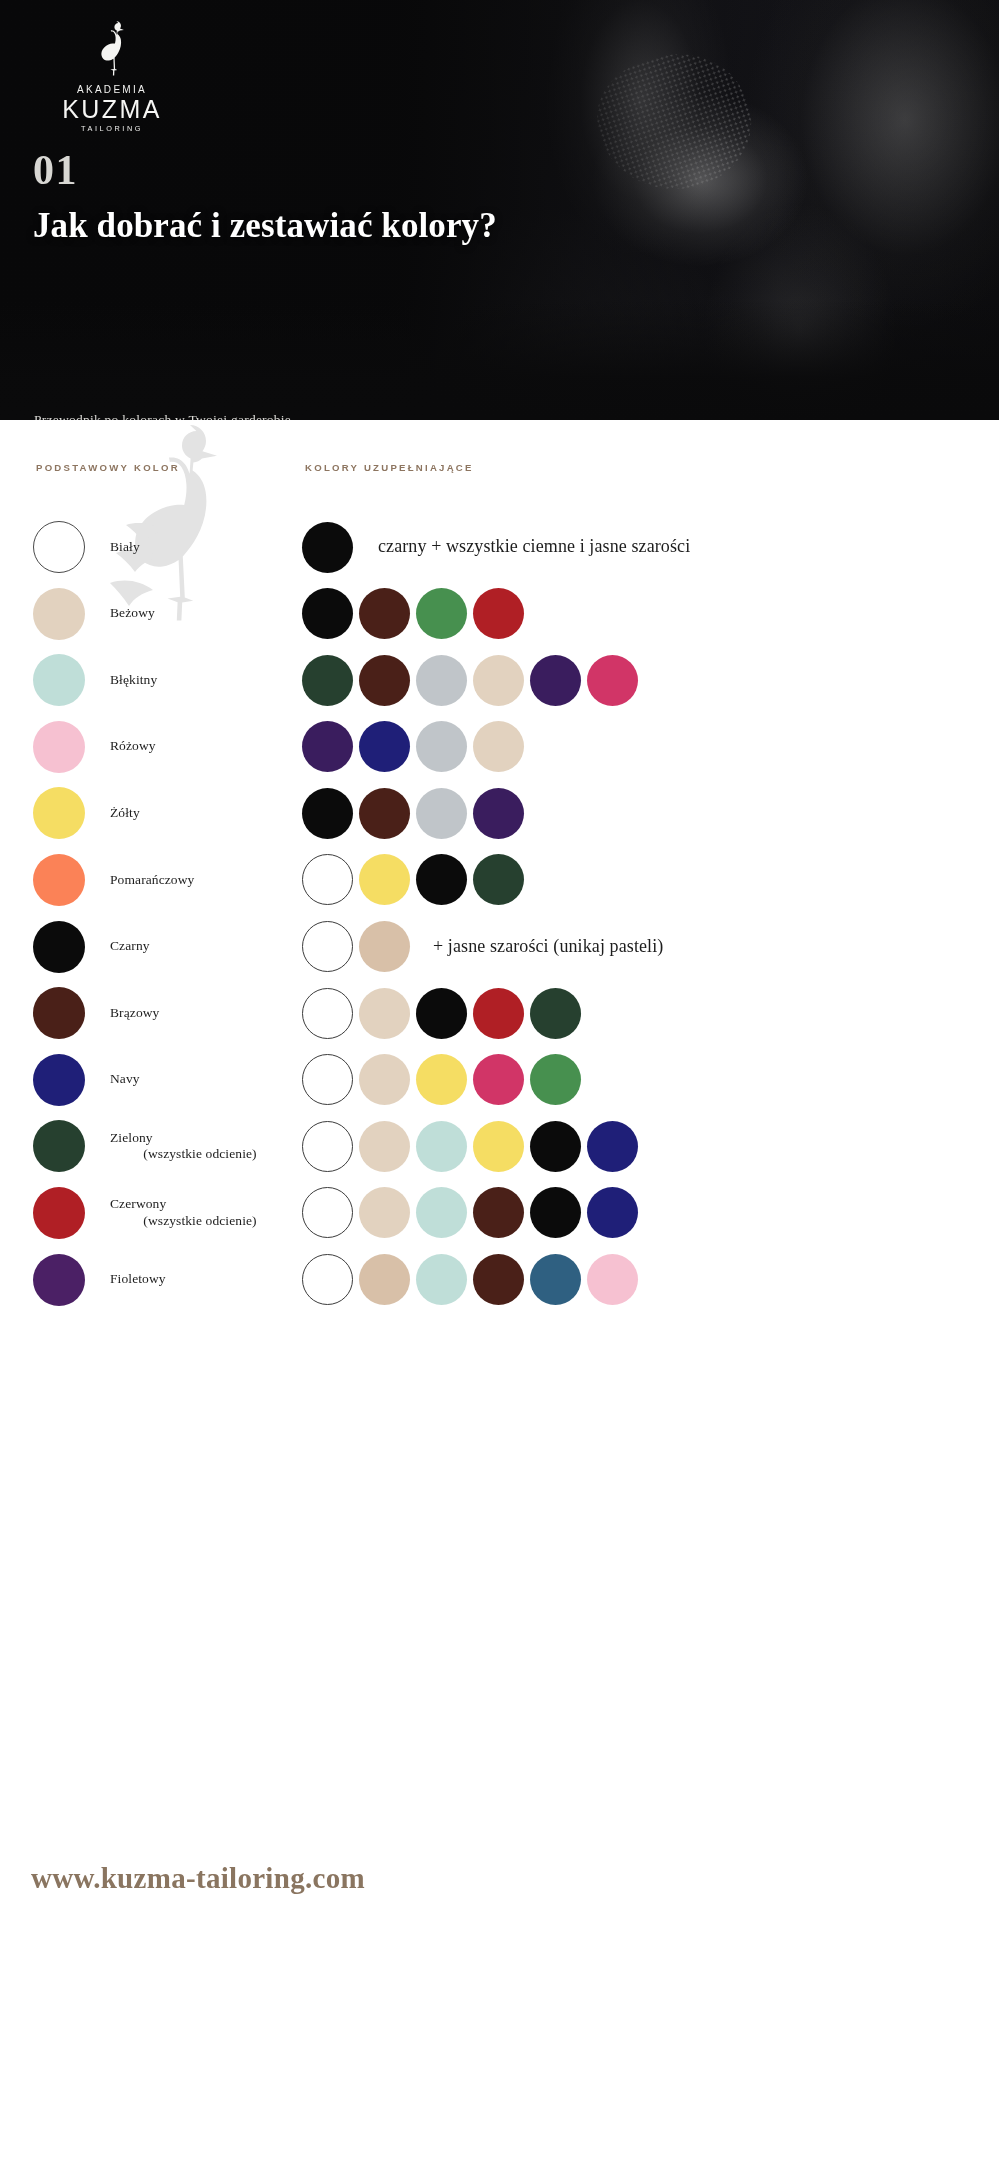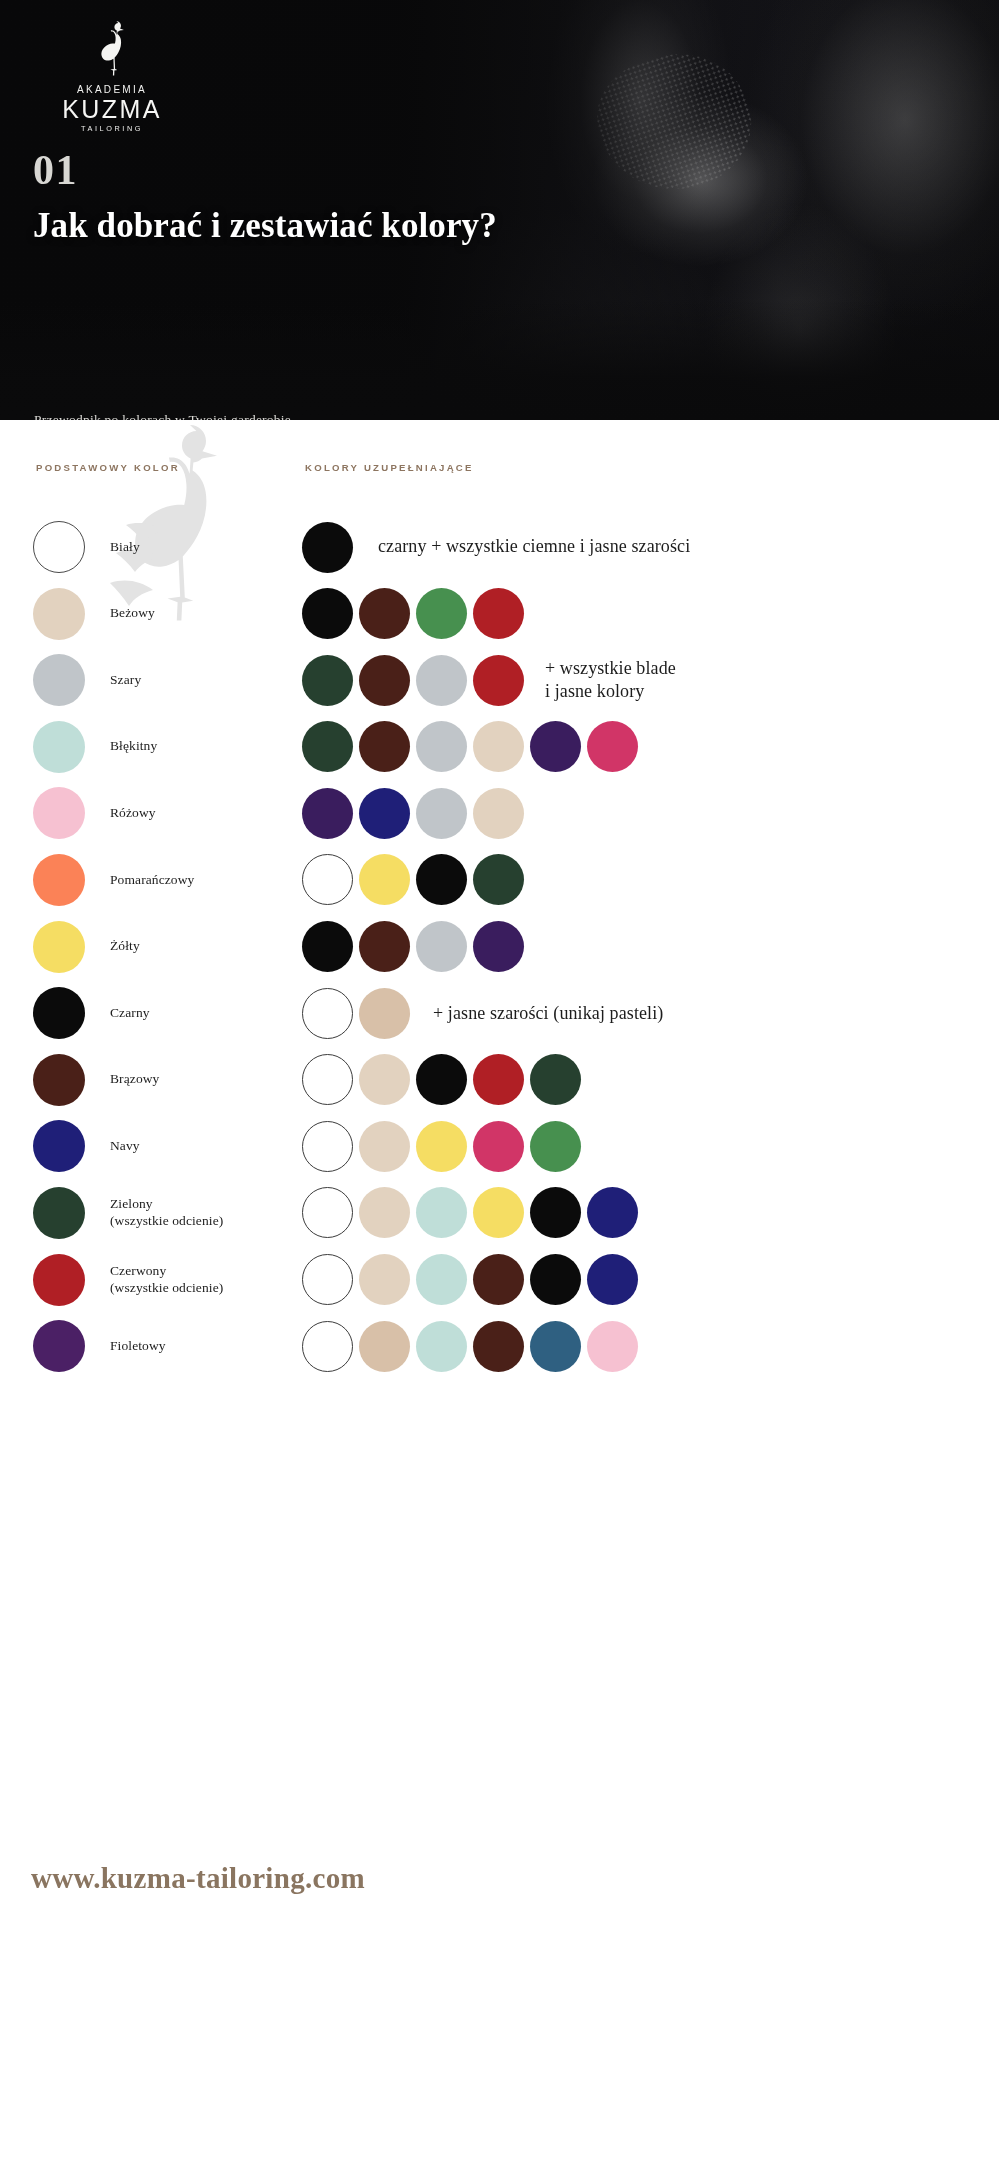--- a/index.html
+++ b/index.html
@@ -112,21 +112,21 @@
     width:52px; height:52px; border-radius:50%;
   }
   .base-swatch.outlined { border:1px solid #4a4a4a; background:#fff; }
 
   .base-label {
     position:absolute; left:110px; top:0; width:180px; height:58px;
     display:flex; flex-direction:column; justify-content:center;
     font-family:"Liberation Serif", serif;
     font-size:13.5px; color:#1d1d1d; line-height:1.23; letter-spacing:0.1px;
   }
-  .base-label .l2 { display:block; }
+  .base-label .l2 { display:block;text-align:center; }
 
   .comp-strip {
     position:absolute; left:302px; top:0; height:58px;
     display:flex; align-items:center; gap:6px;
   }
   .comp-swatch { width:51px; height:51px; border-radius:50%; flex:0 0 auto; }
   .comp-swatch.outlined { border:1px solid #3c3c3c; background:#fff; }
 
   .row-note {
     position:absolute; top:0; height:58px;
@@ -203,34 +203,20 @@
           <span>Beżowy</span>
         </div>
         <div class="comp-strip">
           <div class="comp-swatch" style="background: rgb(11, 11, 11);"></div>
           <div class="comp-swatch" style="background: rgb(74, 32, 24);"></div>
           <div class="comp-swatch" style="background: rgb(71, 144, 79);"></div>
           <div class="comp-swatch" style="background: rgb(176, 31, 37);"></div>
         </div>
       </div>
       <div class="row">
-        <div class="base-swatch" style="background: rgb(192, 197, 201);"></div>
-        <div class="base-label">
-          <span>Szary</span>
-        </div>
-        <div class="comp-strip">
-          <div class="comp-swatch" style="background: rgb(38, 64, 47);"></div>
-          <div class="comp-swatch" style="background: rgb(74, 32, 24);"></div>
-          <div class="comp-swatch" style="background: rgb(192, 197, 201);"></div>
-          <div class="comp-swatch" style="background: rgb(176, 31, 37);"></div>
-        </div>
-        <div class="row-note" style="left: 545px;">+ wszystkie blade
-   i jasne kolory</div>
-      </div>
-      <div class="row">
         <div class="base-swatch" style="background: rgb(191, 222, 216);"></div>
         <div class="base-label">
           <span>Błękitny</span>
         </div>
         <div class="comp-strip">
           <div class="comp-swatch" style="background: rgb(38, 64, 47);"></div>
           <div class="comp-swatch" style="background: rgb(74, 32, 24);"></div>
           <div class="comp-swatch" style="background: rgb(192, 197, 201);"></div>
           <div class="comp-swatch" style="background: rgb(226, 210, 191);"></div>
           <div class="comp-swatch" style="background: rgb(58, 29, 94);"></div>
@@ -243,41 +229,41 @@
           <span>Różowy</span>
         </div>
         <div class="comp-strip">
           <div class="comp-swatch" style="background: rgb(58, 29, 94);"></div>
           <div class="comp-swatch" style="background: rgb(31, 31, 120);"></div>
           <div class="comp-swatch" style="background: rgb(192, 197, 201);"></div>
           <div class="comp-swatch" style="background: rgb(226, 210, 191);"></div>
         </div>
       </div>
       <div class="row">
-        <div class="base-swatch" style="background: rgb(251, 130, 87);"></div>
-        <div class="base-label">
-          <span>Pomarańczowy</span>
-        </div>
-        <div class="comp-strip">
-          <div class="comp-swatch outlined"></div>
-          <div class="comp-swatch" style="background: rgb(245, 221, 99);"></div>
-          <div class="comp-swatch" style="background: rgb(11, 11, 11);"></div>
-          <div class="comp-swatch" style="background: rgb(38, 64, 47);"></div>
-        </div>
-      </div>
-      <div class="row">
         <div class="base-swatch" style="background: rgb(245, 221, 99);"></div>
         <div class="base-label">
           <span>Żółty</span>
         </div>
         <div class="comp-strip">
           <div class="comp-swatch" style="background: rgb(11, 11, 11);"></div>
           <div class="comp-swatch" style="background: rgb(74, 32, 24);"></div>
           <div class="comp-swatch" style="background: rgb(192, 197, 201);"></div>
           <div class="comp-swatch" style="background: rgb(58, 29, 94);"></div>
+        </div>
+      </div>
+      <div class="row">
+        <div class="base-swatch" style="background: rgb(251, 130, 87);"></div>
+        <div class="base-label">
+          <span>Pomarańczowy</span>
+        </div>
+        <div class="comp-strip">
+          <div class="comp-swatch outlined"></div>
+          <div class="comp-swatch" style="background: rgb(245, 221, 99);"></div>
+          <div class="comp-swatch" style="background: rgb(11, 11, 11);"></div>
+          <div class="comp-swatch" style="background: rgb(38, 64, 47);"></div>
         </div>
       </div>
       <div class="row">
         <div class="base-swatch" style="background: rgb(11, 11, 11);"></div>
         <div class="base-label">
           <span>Czarny</span>
         </div>
         <div class="comp-strip">
           <div class="comp-swatch outlined"></div>
           <div class="comp-swatch" style="background: rgb(216, 192, 168);"></div>

